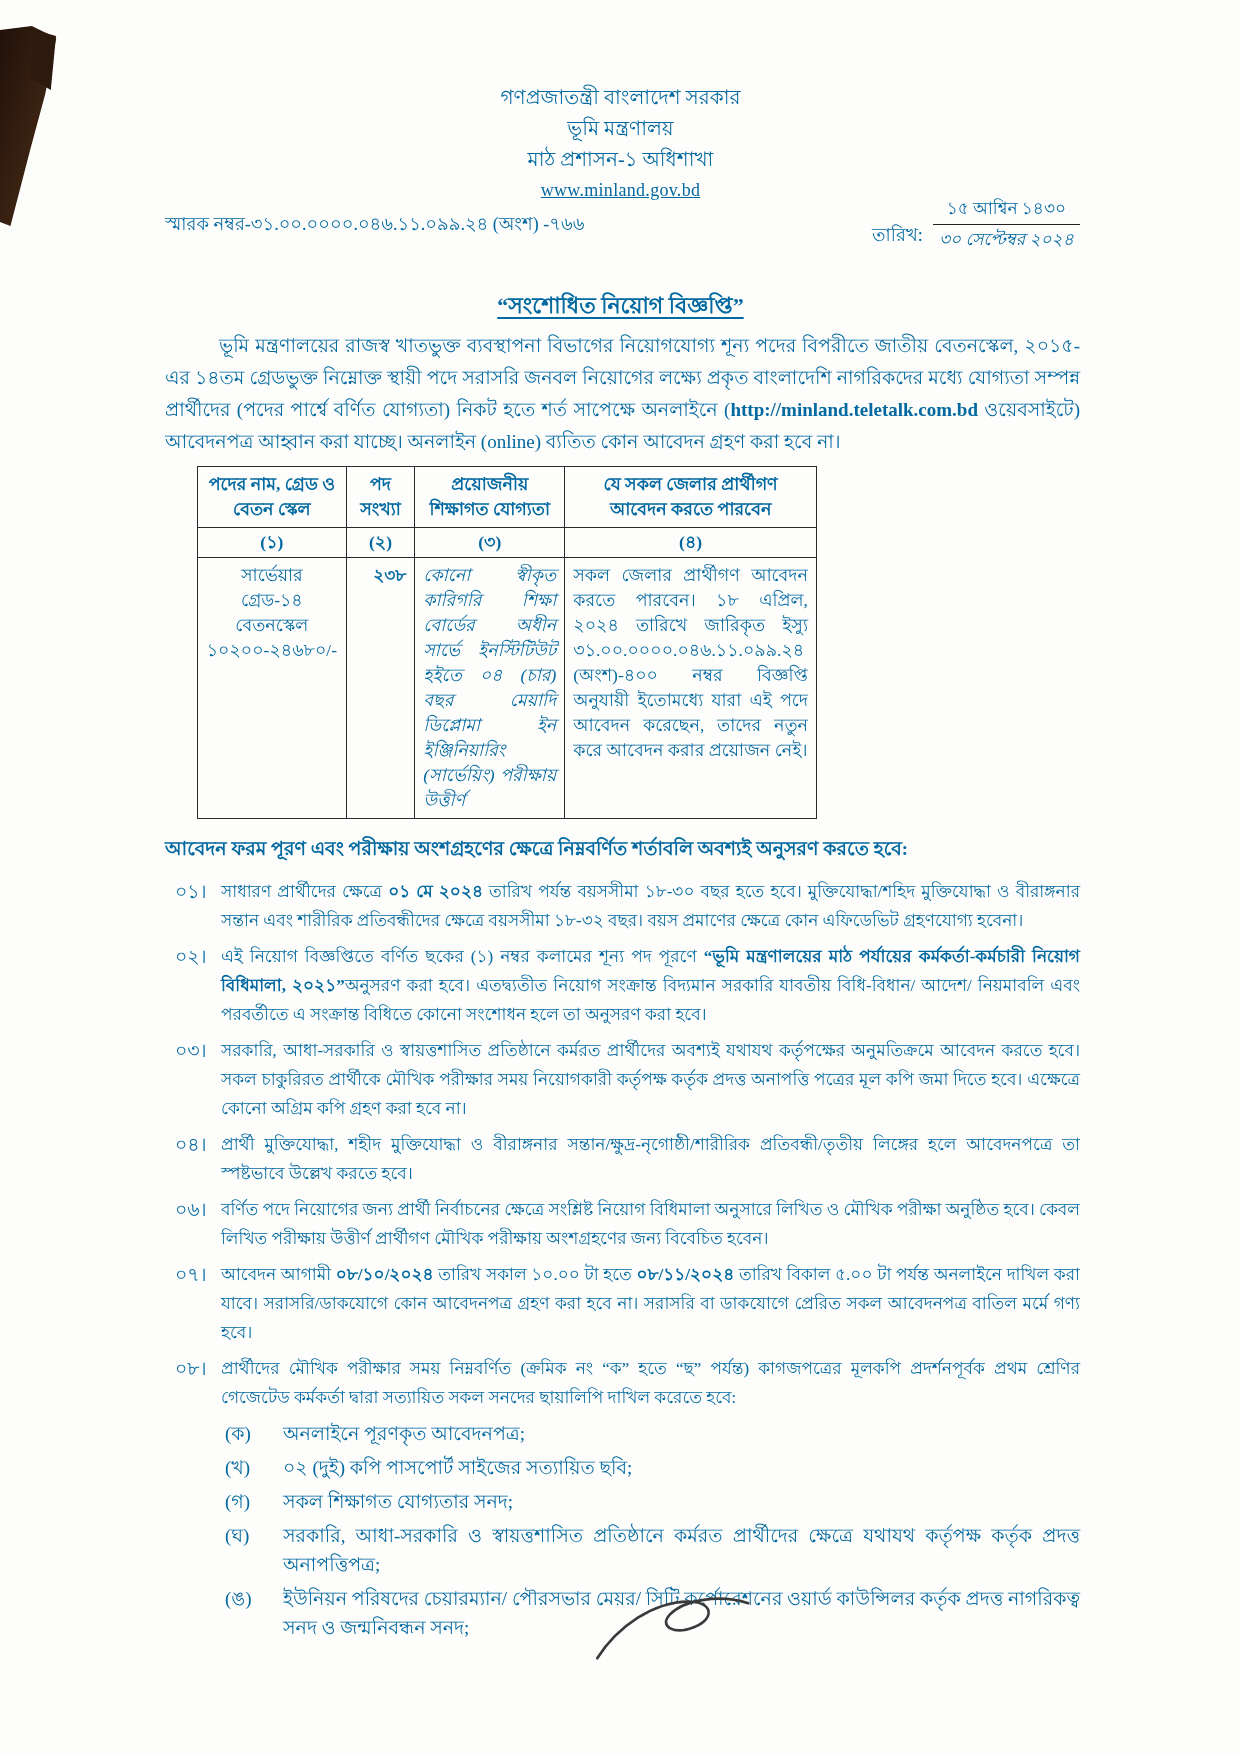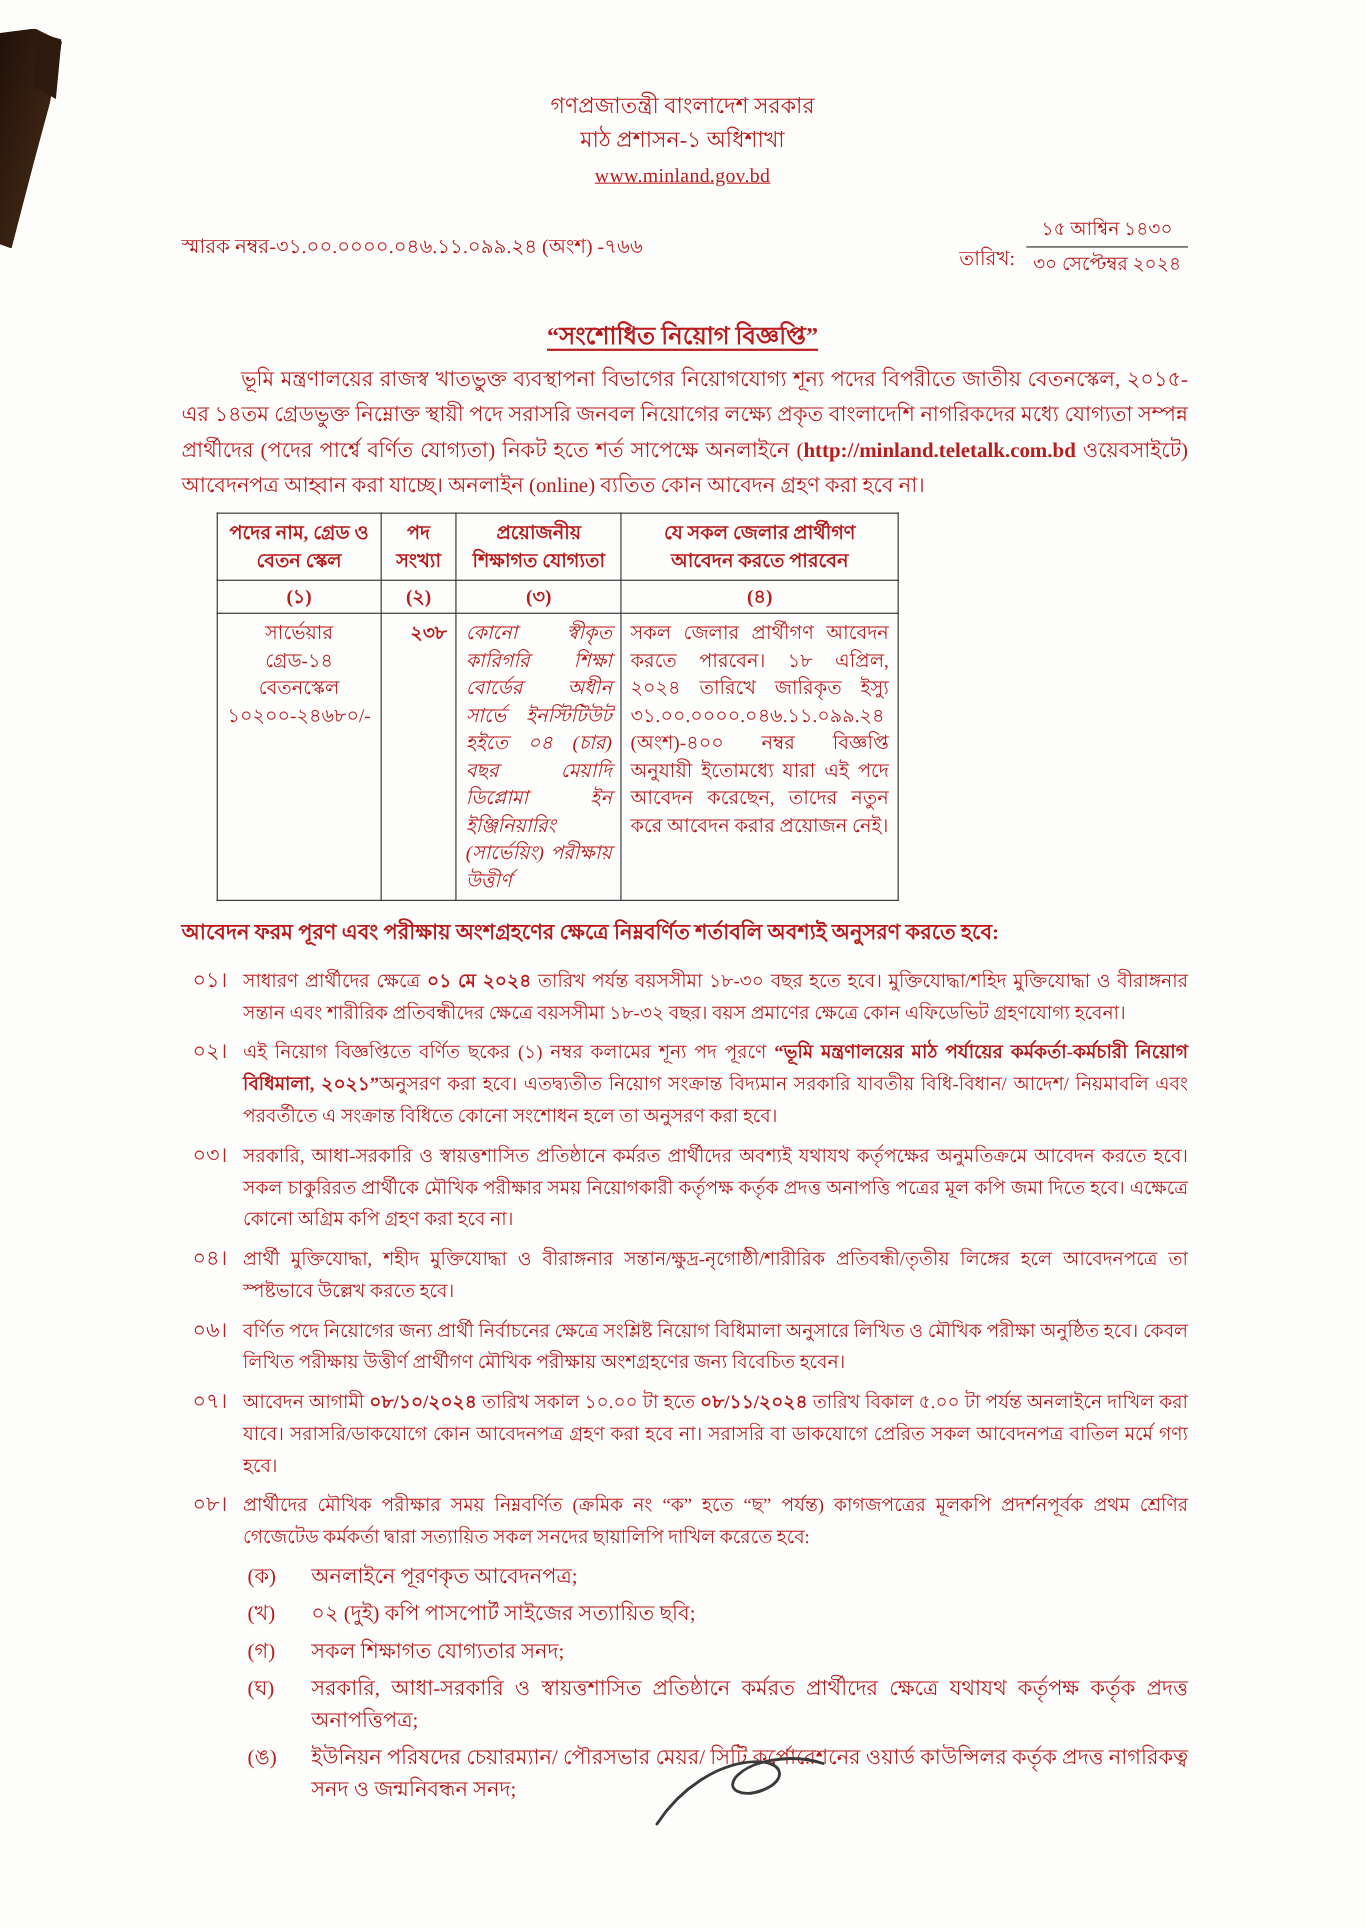--- a/index.html
+++ b/index.html
@@ -2,41 +2,41 @@
 <html><head>
 <meta charset="utf-8">
 <style>
   html,body{margin:0;padding:0;background:#e8e8e6;}
   .page{
     position:relative;
     width:1241px;height:1754px;
     margin:0 auto;
     background:#fdfdfb;
     font-family:"Liberation Serif","DejaVu Serif",serif;
-    color:#b91c1c;
+    color:#0369a1;
     overflow:hidden;
   }
   .scan-artifact{
     position:absolute;top:26px;left:0;width:58px;height:200px;
     background:linear-gradient(105deg,#20110a 0%,#3a2212 55%,#281709 100%);
     clip-path:polygon(0 2%,55% 0,97% 6%,78% 34%,52% 62%,18% 100%,0 98%);
   }
   .scan-speck{
     position:absolute;top:30px;left:30px;width:26px;height:60px;
     background:#2c1a0e;clip-path:polygon(20% 0,100% 10%,80% 100%,0 80%);
   }
   .doc-header{position:absolute;top:82px;left:0;width:100%;text-align:center;line-height:31px;font-size:20px;}
   .doc-header .site{font-family:"Liberation Serif","DejaVu Serif",serif;text-decoration:underline;font-size:18px;letter-spacing:.3px;}
   .memo-row{position:absolute;top:196px;left:165px;width:915px;font-size:18px;}
   .memo-number{position:absolute;left:0;top:14px;}
   .date-block{position:absolute;right:0;top:0;display:flex;align-items:center;}
   .date-label{margin-right:10px;position:relative;top:12px;}
   .date-stack{text-align:center;font-size:17px;line-height:26px;}
   .date-top{display:block;border-bottom:1.6px solid #222;padding:0 14px 2px 14px;}
-  .date-bottom{display:block;padding-top:2px;}
+  .date-bottom{display:block;padding-top:2px;font-style:italic;}
   .doc-title{
     position:absolute;top:288px;left:0;width:100%;text-align:center;
     font-size:22px;font-weight:bold;
   }
   .doc-title span{text-decoration:underline;text-underline-offset:4px;}
   .content{position:absolute;top:330px;left:165px;width:915px;}
   .intro{
     font-size:19px;line-height:32px;text-align:justify;text-indent:54px;margin:0 0 8px 0;
   }
   .bold{font-weight:bold;}
@@ -67,20 +67,21 @@
 </head>
 <body>
 
 <div class="page">
 
   <div class="scan-artifact"></div>
   <div class="scan-speck"></div>
 
   <div class="doc-header">
     <div>গণপ্রজাতন্ত্রী বাংলাদেশ সরকার</div>
+    <div>ভূমি মন্ত্রণালয়</div>
     <div>মাঠ প্রশাসন-১ অধিশাখা</div>
     <div class="site">www.minland.gov.bd</div>
   </div>
 
   <div class="memo-row">
     <div class="memo-number">স্মারক নম্বর-৩১.০০.০০০০.০৪৬.১১.০৯৯.২৪ (অংশ) -৭৬৬</div>
     <div class="date-block">
       <span class="date-label">তারিখ:</span>
       <span class="date-stack">
         <span class="date-top">১৫ আশ্বিন ১৪৩০</span>

